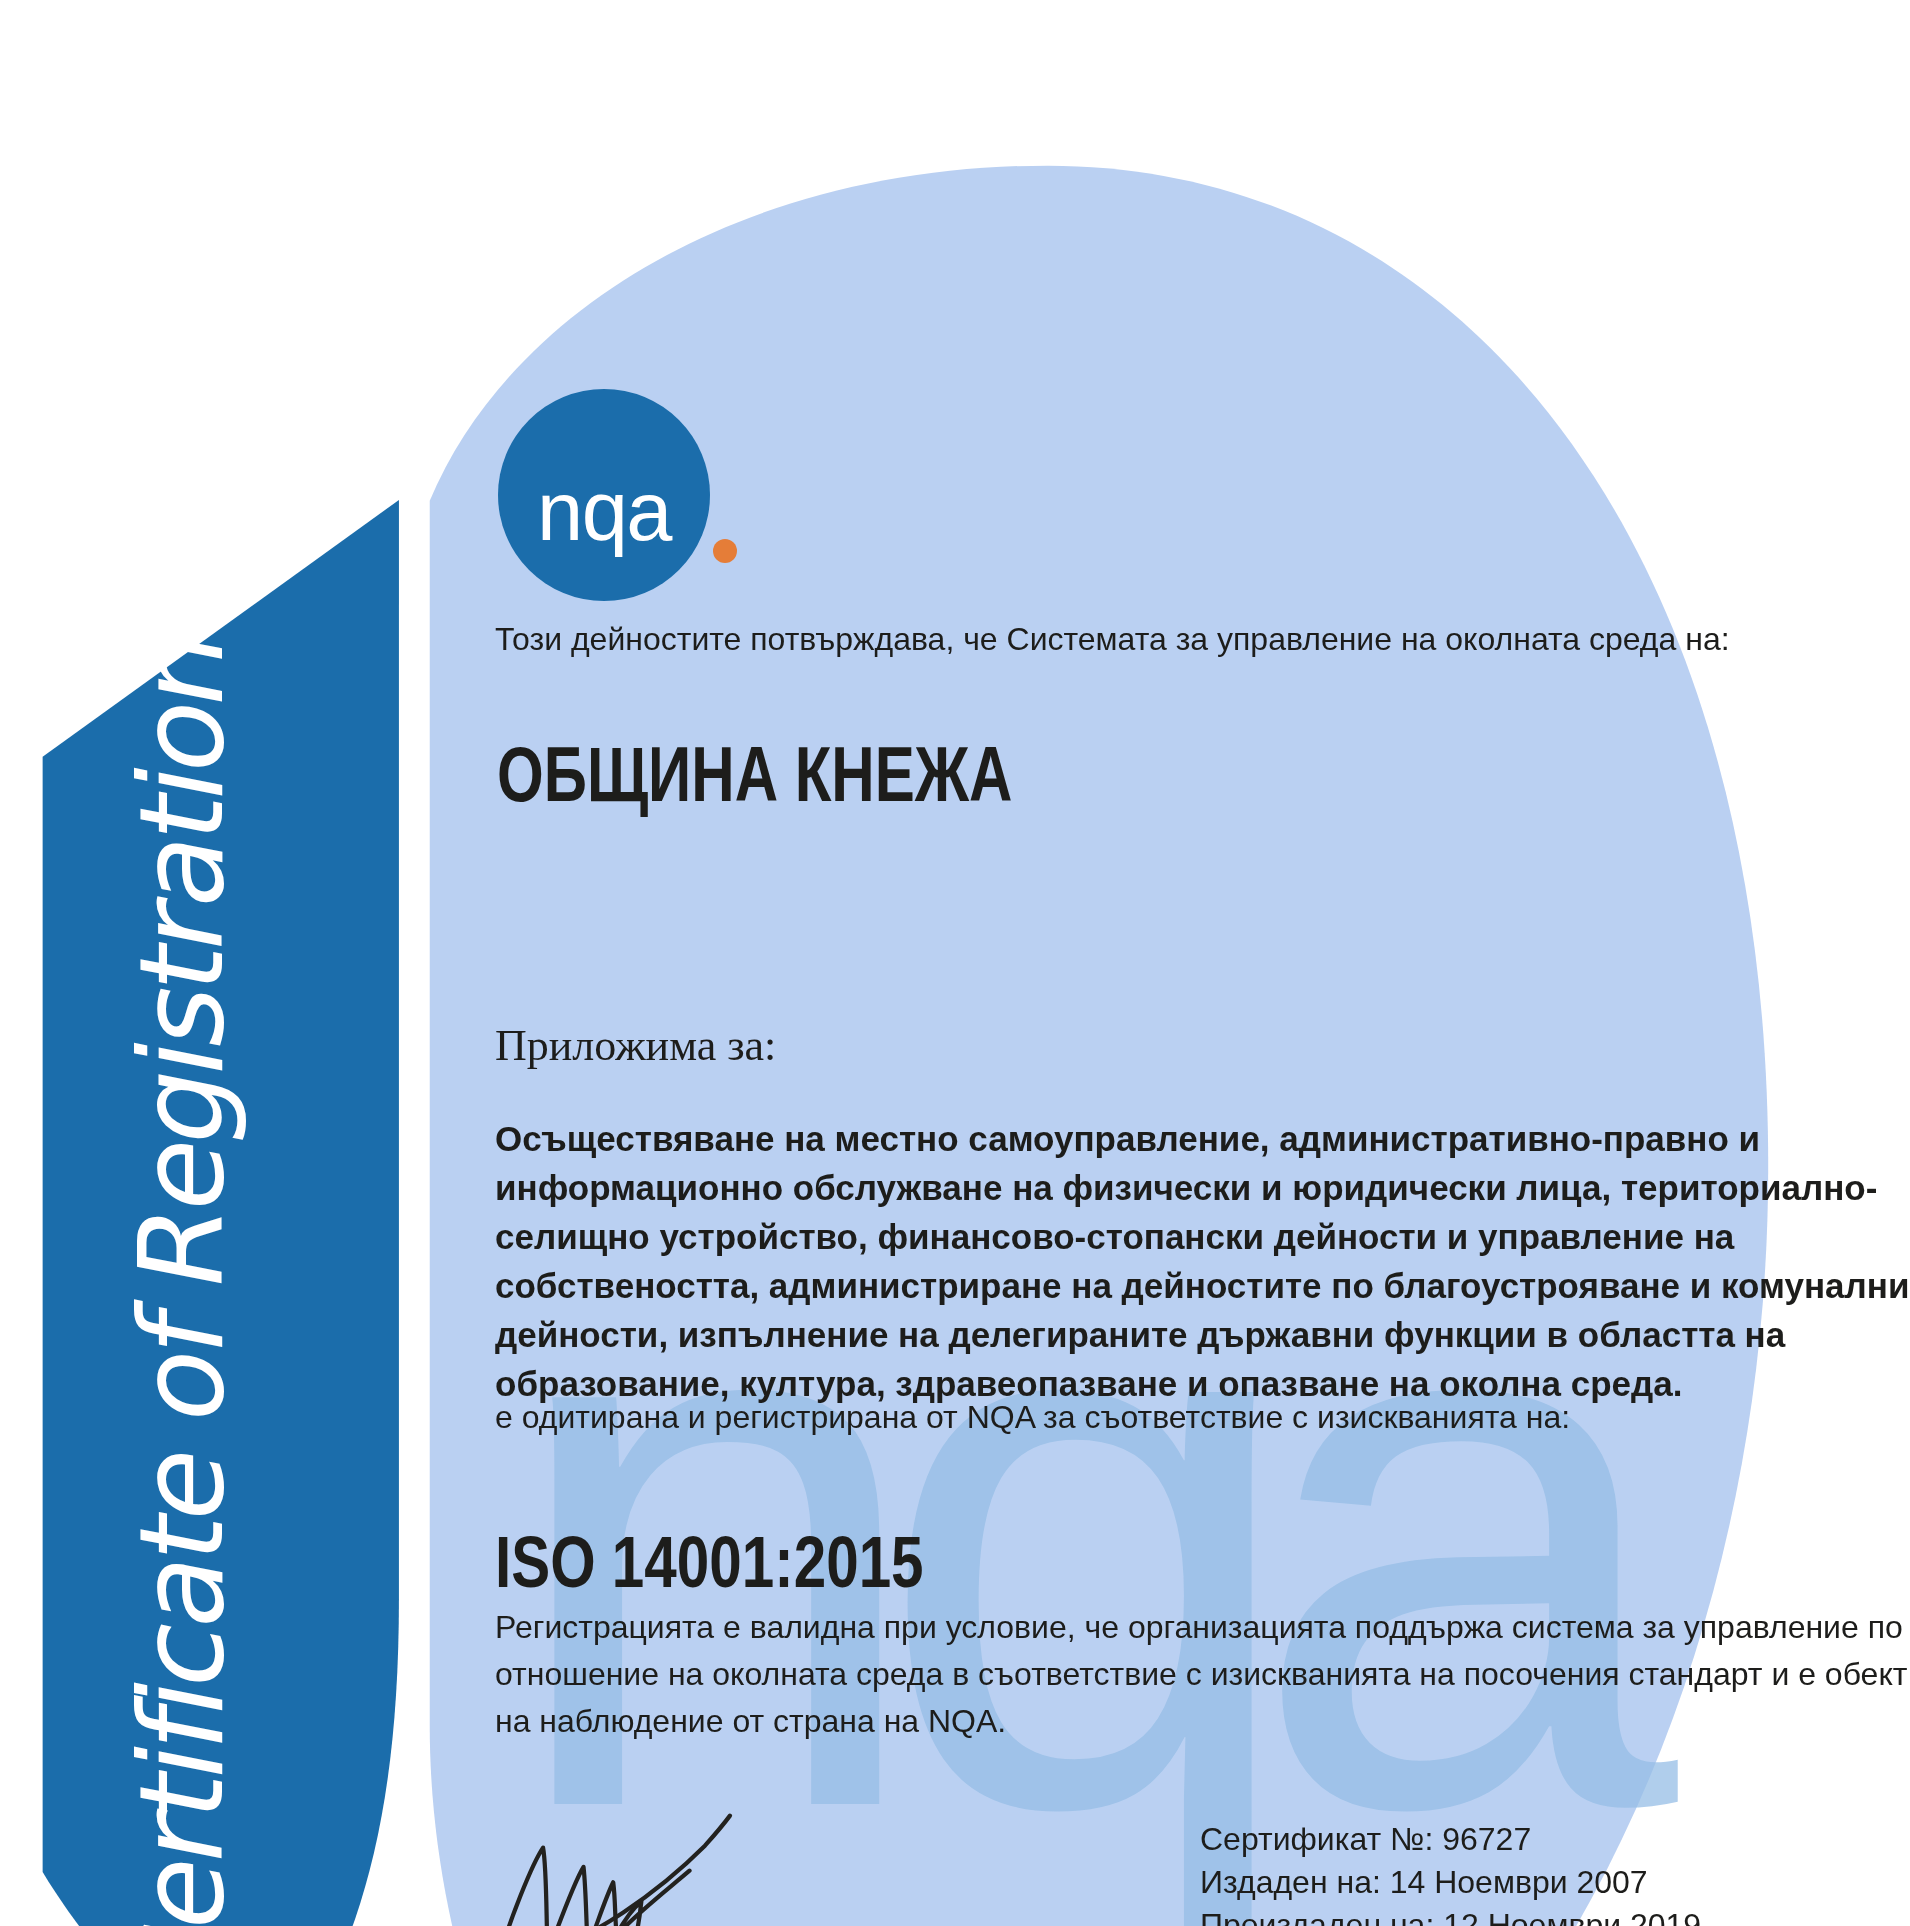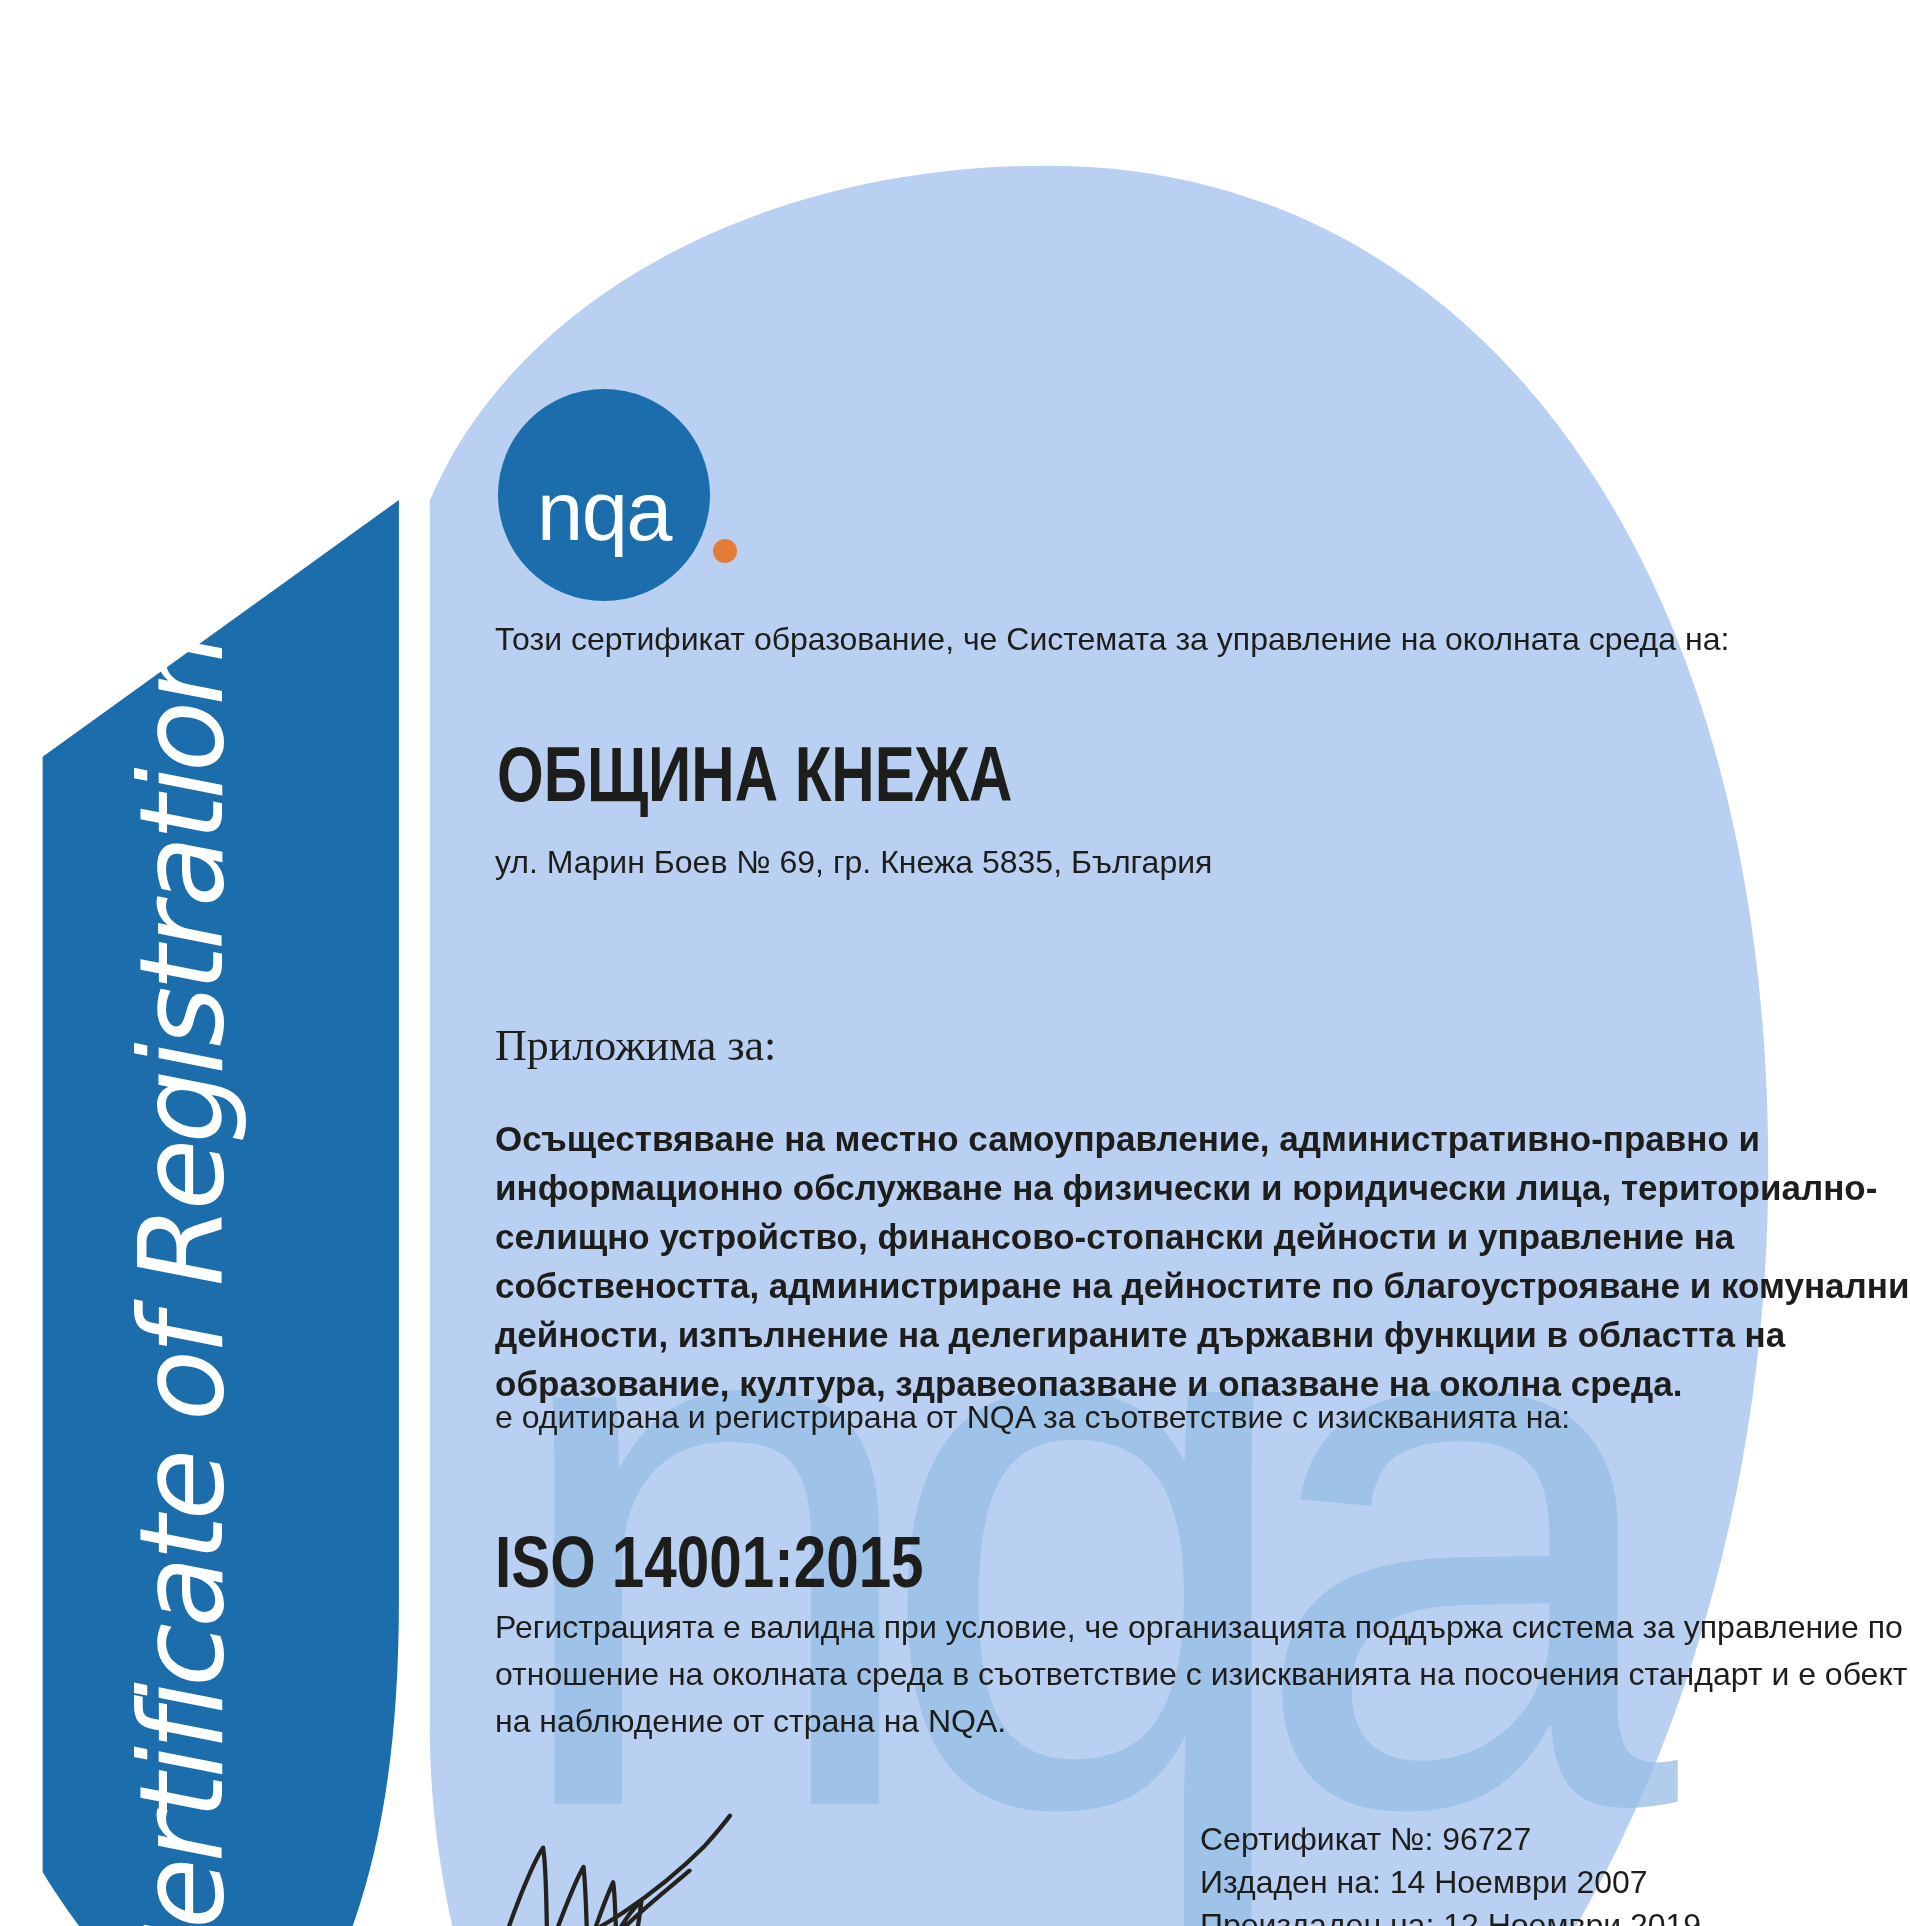--- a/index.html
+++ b/index.html
@@ -112,25 +112,24 @@
 
   <div class="watermark">nqa</div>
 
   <div class="sidebar-text">Certificate of Registration</div>
 
   <div class="nqa-logo">
     <span class="nqa-text">nqa</span>
   </div>
   <div class="logo-dot"></div>
 
-  <div class="txt intro-line">Този сертификат образование, че Системата за управление на околната среда на:</div>
+  <div class="txt intro-line">Този дейностите потвърждава, че Системата за управление на околната среда на:</div>
 
   <div class="txt org-name">ОБЩИНА КНЕЖА</div>
 
-  <div class="txt org-address">ул. Марин Боев № 69, гр. Кнежа 5835, България</div>
 
   <div class="txt applicable">Приложима за:</div>
 
   <div class="txt audited-line">е одитирана и регистрирана от NQA за съответствие с изискванията на:</div>
 
   <div class="txt scope">Осъществяване на местно самоуправление, административно-правно и
 информационно обслужване на физически и юридически лица, териториално-
 селищно устройство, финансово-стопански дейности и управление на
 собствеността, администриране на дейностите по благоустрояване и комунални
 дейности, изпълнение на делегираните държавни функции в областта на

